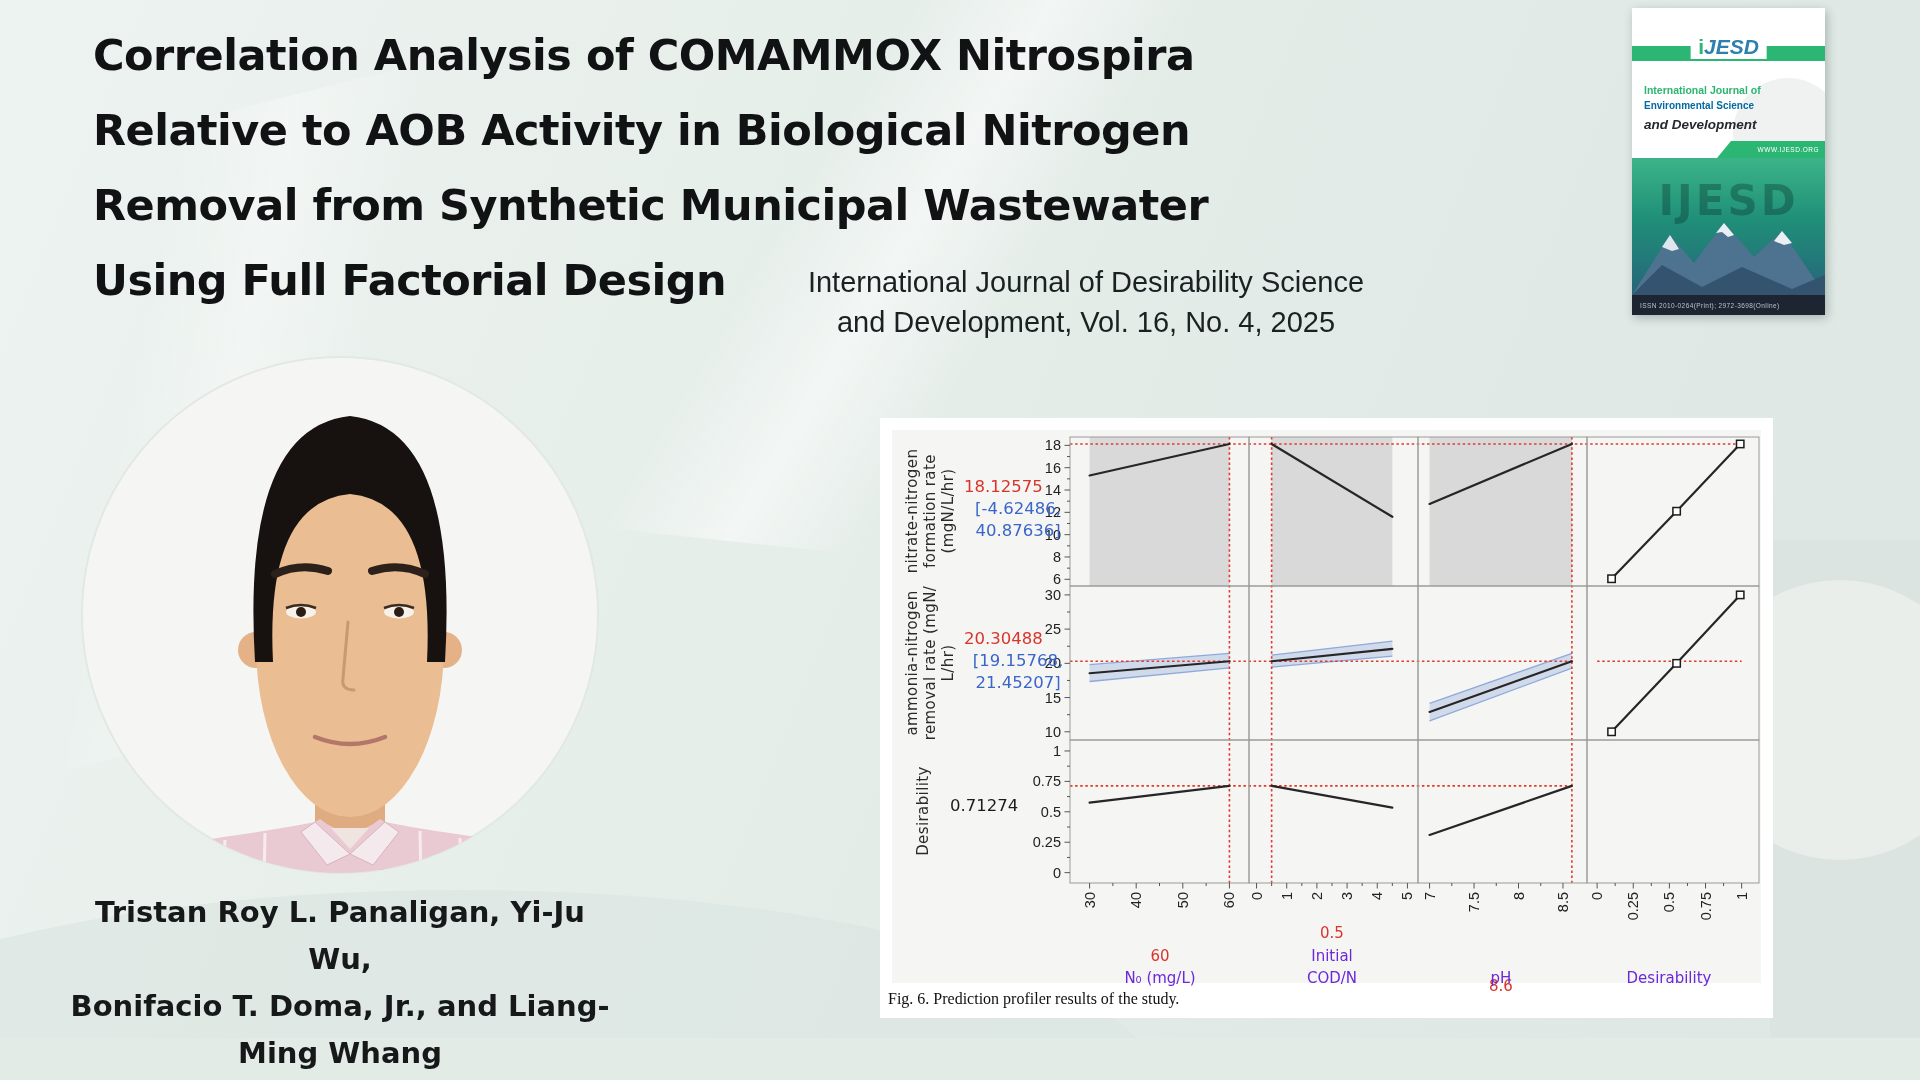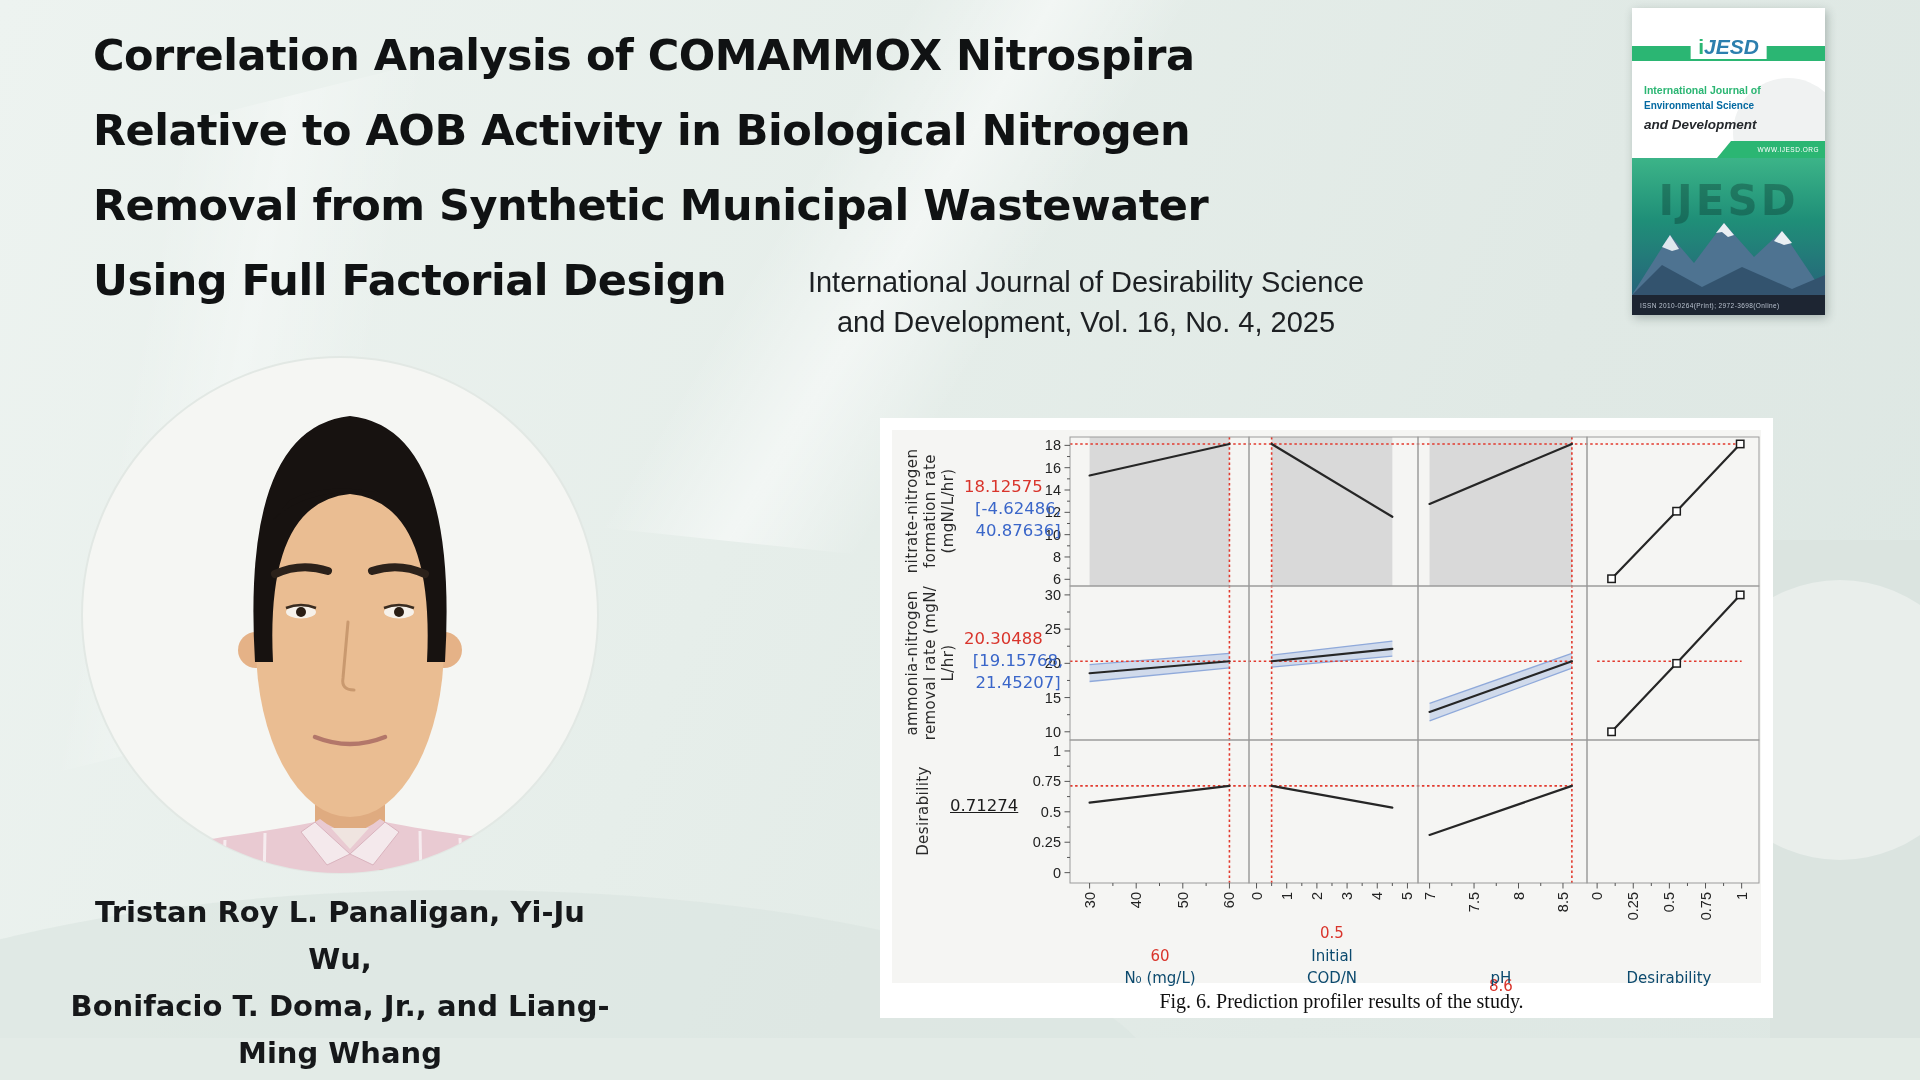--- a/index.html
+++ b/index.html
@@ -50,31 +50,31 @@
     letter-spacing:3px;color:rgba(10,56,48,.38);font-family:"DejaVu Sans",sans-serif;}
   .cover-mountains{position:absolute;left:0;bottom:0;width:100%;height:78px;}
   .cover-issn{position:absolute;left:0;bottom:0;width:100%;height:20px;background:#1d2532;color:#b8c1ce;
     font-size:6.5px;display:flex;align-items:center;padding-left:8px;box-sizing:border-box;letter-spacing:.4px;}
 
   
   .figure{position:absolute;left:880px;top:418px;width:893px;height:600px;background:#ffffff;}
   .fig-gray{position:absolute;left:12px;top:12px;width:869px;height:553px;background:#f5f5f3;}
   .figure svg.chart{position:absolute;left:0;top:0;}
   .figure svg text{font-family:"Liberation Sans",sans-serif;fill:#222;}
-  .caption{position:absolute;left:15px;top:572px;width:100%;text-align:center;
-    font-family:"Liberation Serif",serif;font-size:20px;color:#101010;}
+  .caption{position:absolute;left:8px;top:572px;width:100%;text-align:left;
+    font-family:"Liberation Serif",serif;font-size:16px;color:#101010;}
 
   
   .rowlab{position:absolute;width:155px;text-align:center;transform:rotate(-90deg);
     font-size:15px;line-height:18px;color:#2a2a2a;letter-spacing:.4px;}
   .vals{position:absolute;width:108px;font-size:16.5px;line-height:22px;text-align:left;}
   .vals .red{color:#d9342b;}
   .vals .blue{color:#3a66c9;text-align:center;}
-  .vals .black{color:#1c1c1c;text-decoration:underline;}
-  .xlab{position:absolute;width:170px;text-align:center;font-size:15px;color:#0c4a6e;line-height:20px;}
+  .vals .black{color:#1c1c1c;}
+  .xlab{position:absolute;width:170px;text-align:center;font-size:15px;color:#6d28d9;line-height:20px;}
   .xlab.red{color:#d9342b;}
 </style>
 </head>
 <body>
 
 <div class="stage">
   <div class="bg-streak1"></div>
   <div class="bg-streak2"></div>
   <div class="bg-right-band"></div>
   <div class="bg-right-circle"></div>

